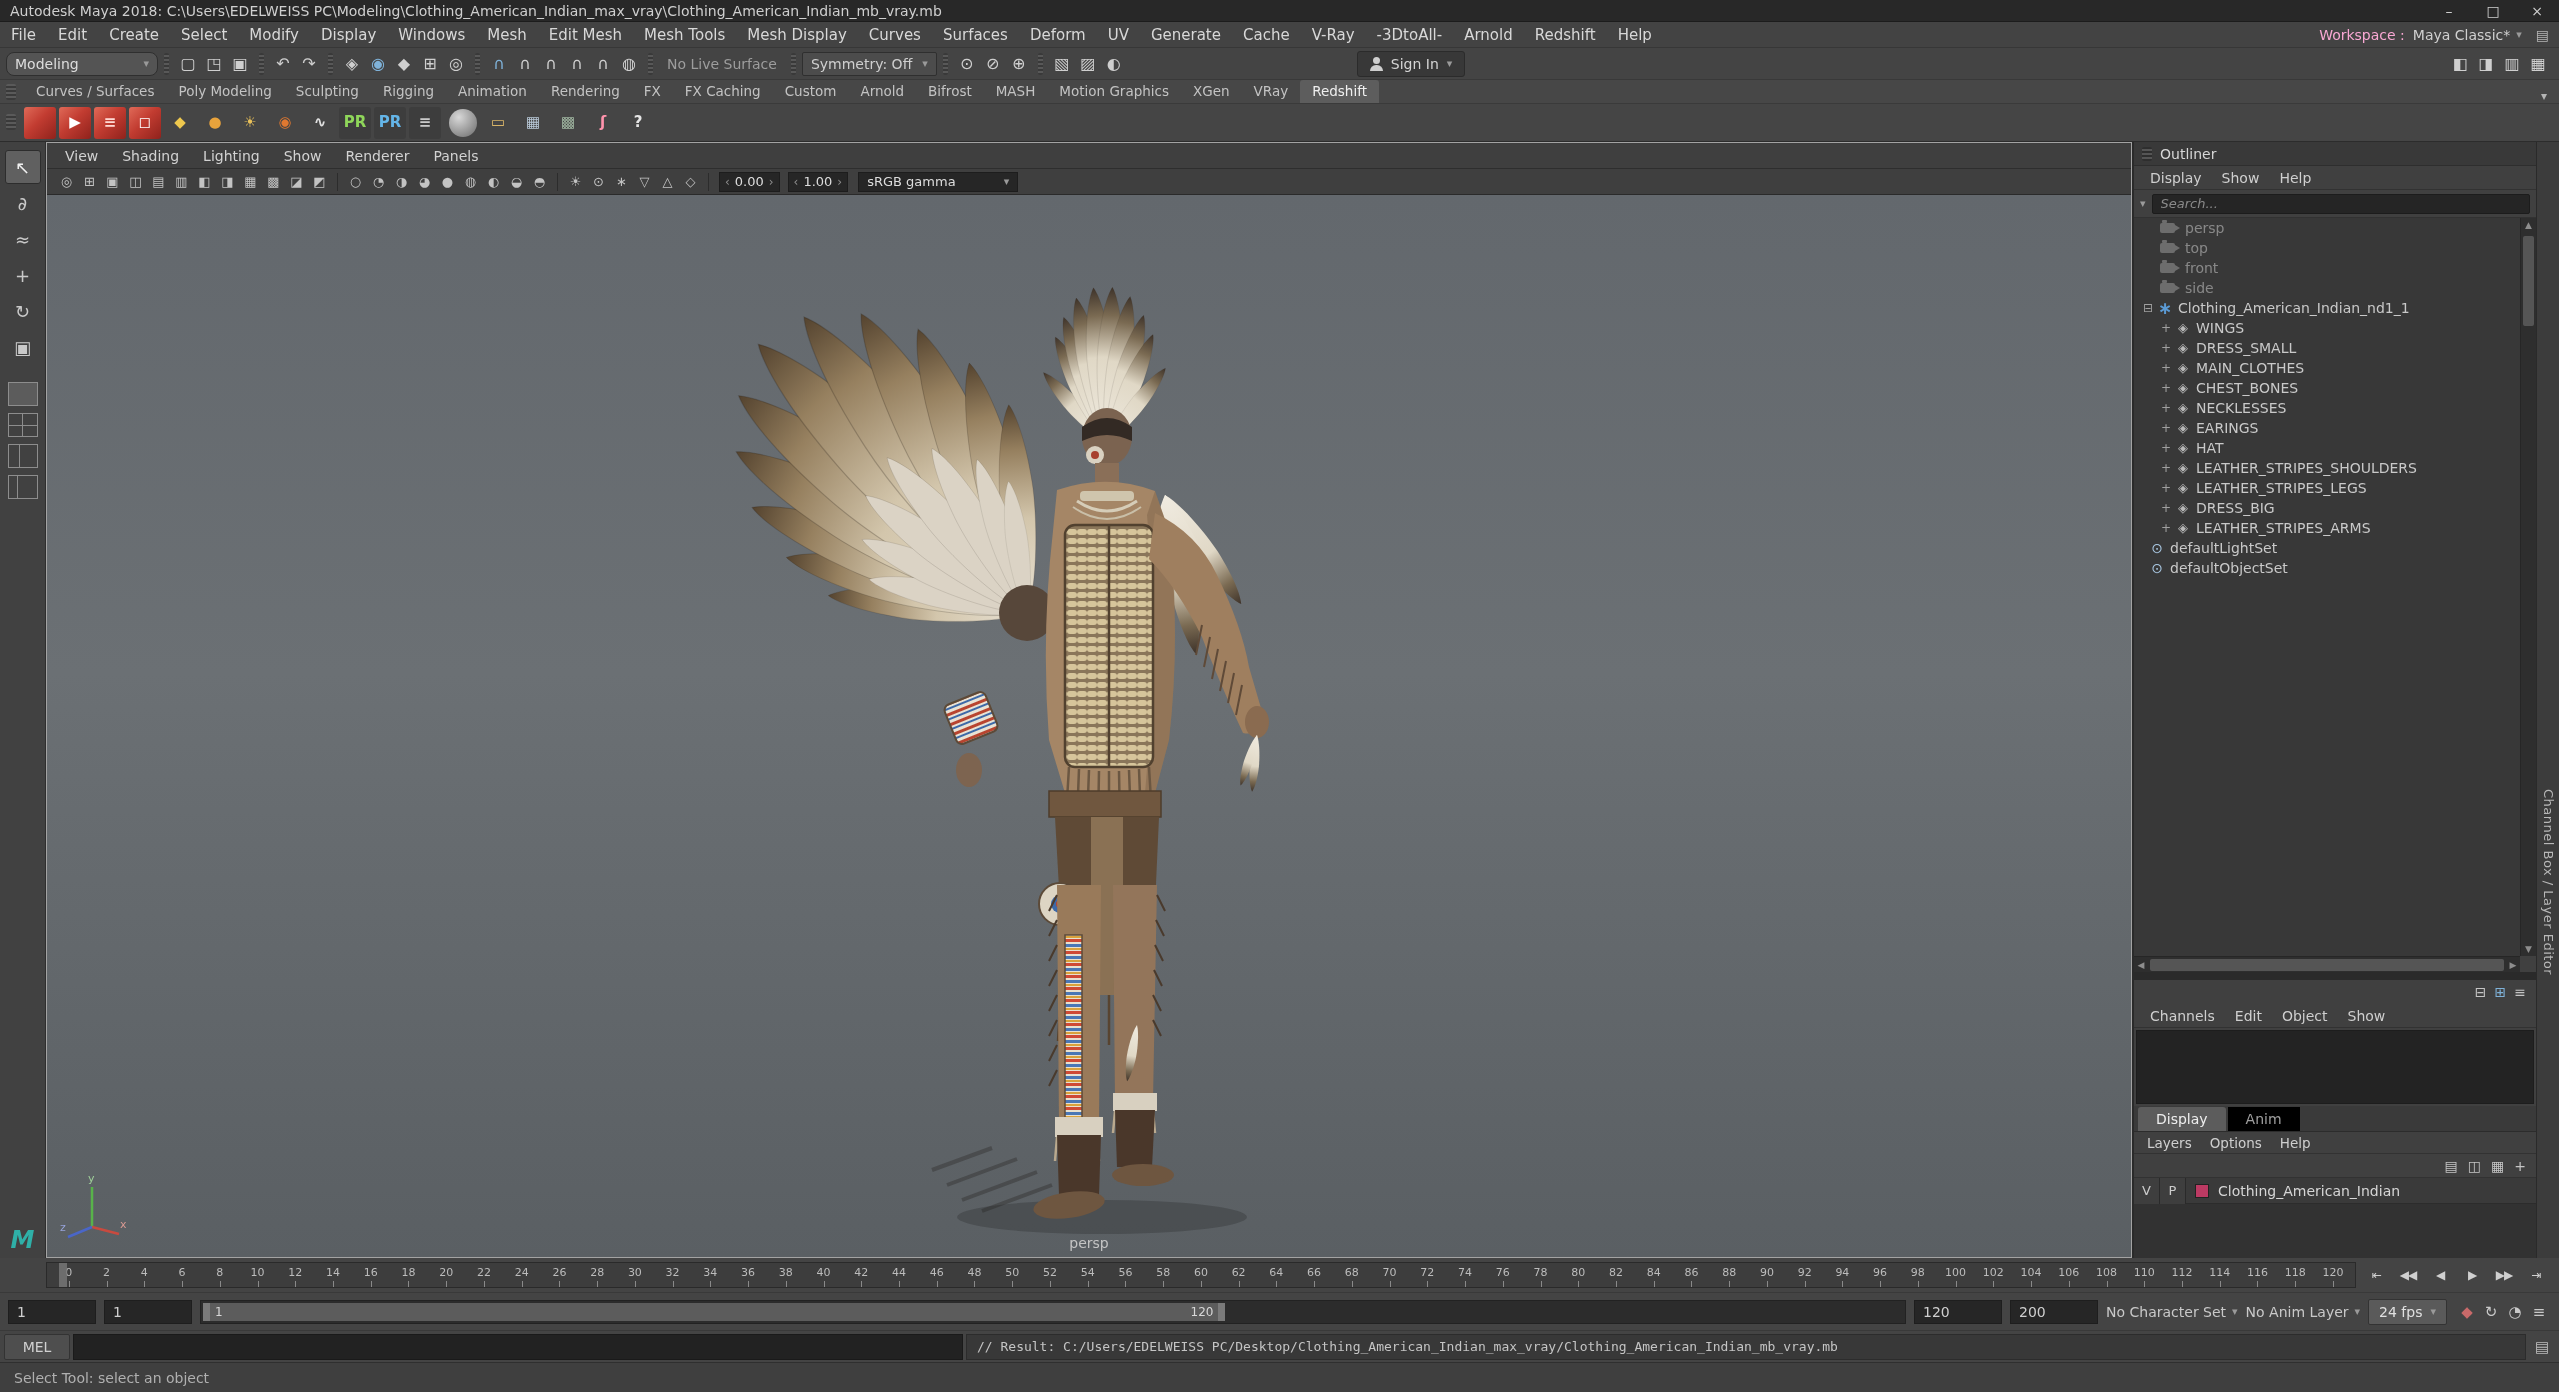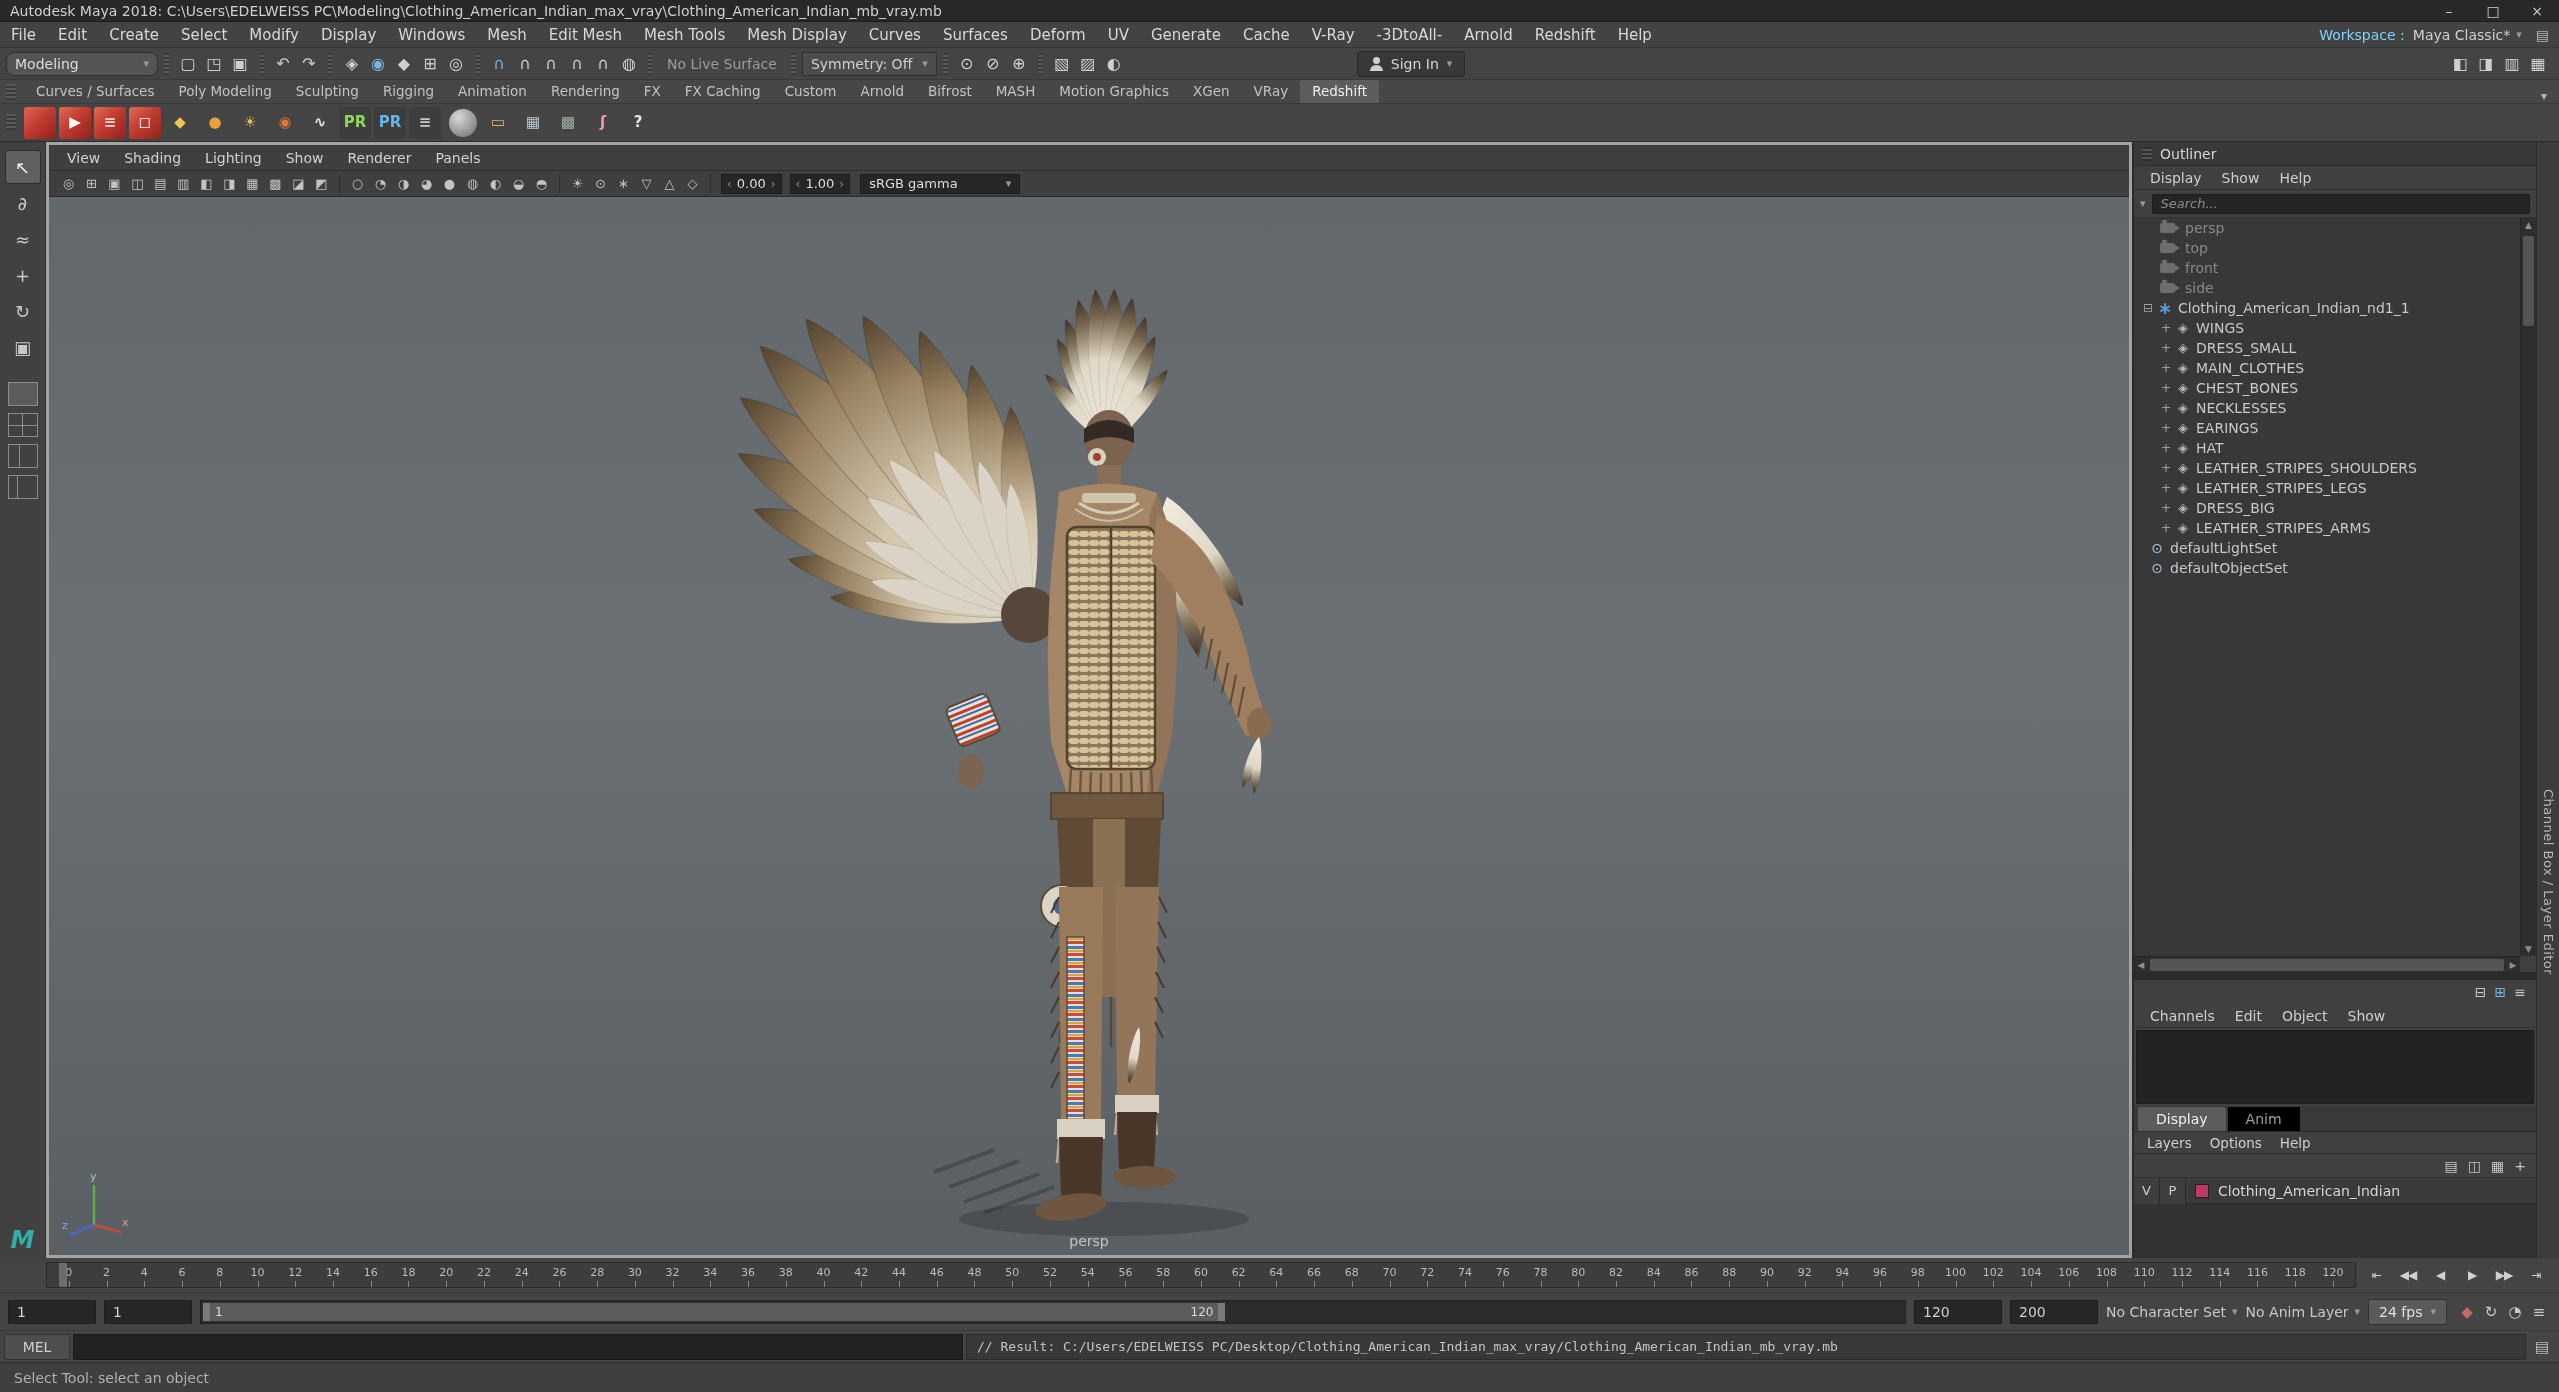--- a/index.html
+++ b/index.html
@@ -10,21 +10,21 @@
   
   .titlebar{position:absolute;left:0;right:0;top:0;height:22px;background:#282828;display:flex;align-items:center;border-bottom:1px solid #1c1c1c}
   .titlebar .title{padding-left:10px;font-size:14px;color:#cfcfcf;white-space:nowrap;overflow:hidden}
   .win-controls{margin-left:auto;display:flex;height:100%}
   .win-btn{width:44px;display:flex;align-items:center;justify-content:center;color:#cfcfcf;font-size:14px}
 
   
   .menubar{position:absolute;left:0;right:0;top:22px;height:26px;background:#434343;display:flex;align-items:center;border-bottom:1px solid #373737}
   .menu-item{padding:0 11px;line-height:26px;font-size:15px;color:#d8d8d8;white-space:nowrap}
   .workspace{margin-left:auto;display:flex;align-items:center;gap:8px;padding-right:10px}
-  .ws-label{color:#7dd3fc;font-size:14px}
+  .ws-label{color:#f9a8d4;font-size:14px}
   .ws-dd{display:flex;align-items:center;gap:6px;color:#d0d0d0;font-size:14px}
   .arr{color:#9a9a9a;font-size:11px}
   .ws-icon{color:#b5b5b5;font-size:14px;margin-left:6px}
 
   
   .statusline{position:absolute;left:0;right:0;top:48px;height:32px;background:#444;display:flex;align-items:center;border-bottom:1px solid #393939;padding-left:6px}
   .mode-dd{width:152px;height:24px;background:#545454;border:1px solid #2f2f2f;border-radius:8px;display:flex;align-items:center;justify-content:space-between;padding:0 8px;font-size:14px;color:#ddd}
   .sl-div{width:5px;height:22px;margin:0 6px;background:repeating-linear-gradient(0deg,#393939 0 2px,#585858 2px 4px);border-radius:2px;flex:none}
   .sl-group{display:flex;align-items:center}
   .sl-icon{width:26px;height:26px;display:flex;align-items:center;justify-content:center;font-size:16px}
@@ -56,21 +56,21 @@
   .tool[data-active="true"]{background:#606060;border:1px solid #2d2d2d;color:#f0f0f0}
   .lay-group{margin-top:18px}
   .lay{width:30px;height:24px;border:1px solid #8d8d8d;margin:7px auto;position:relative;background-repeat:no-repeat}
   .lay[data-l="single"]{background:#5c5c5c}
   .lay[data-l="four"]{background-image:linear-gradient(#8d8d8d,#8d8d8d),linear-gradient(#8d8d8d,#8d8d8d);background-size:1px 100%,100% 1px;background-position:center top,left center}
   .lay[data-l="split"]{background-image:linear-gradient(#8d8d8d,#8d8d8d);background-size:1px 100%;background-position:40% top}
   .lay[data-l="outliner"]{background-image:linear-gradient(#8d8d8d,#8d8d8d);background-size:1px 100%;background-position:30% top}
   .maya-logo{position:absolute;bottom:4px;left:0;right:0;text-align:center;color:#2fb0a8;font-size:24px;font-weight:bold;font-style:italic}
 
   
-  .viewport{position:absolute;left:46px;right:427px;top:0;bottom:0;border:3px solid #a3a3a3;background:#c4b5fd}
+  .viewport{position:absolute;left:46px;right:427px;top:0;bottom:0;border:1px solid #a3a3a3;background:#c4b5fd}
   .vp-menus{height:26px;display:flex;align-items:center;background:#3f3f3f;border-bottom:1px solid #2e2e2e;padding-left:6px}
   .vp-menu{padding:0 12px;font-size:14px;color:#d2d2d2}
   .vp-toolbar{height:26px;display:flex;align-items:center;background:#3f3f3f;border-bottom:1px solid #2a2a2a;padding-left:8px}
   .vt-icon{width:23px;height:22px;display:flex;align-items:center;justify-content:center;font-size:13px;color:#c3c3c3}
   .vt-sep{width:1px;height:18px;background:#2c2c2c;margin:0 6px}
   .vt-field{display:flex;align-items:center;background:#262626;border:1px solid #1d1d1d;height:20px;padding:0 5px;gap:5px;font-size:13px;color:#ddd;margin:0 4px}
   .vt-field .a{color:#8d8d8d;font-size:12px}
   .vt-dd{display:flex;align-items:center;justify-content:space-between;background:#262626;border:1px solid #1d1d1d;height:20px;width:160px;padding:8px 8px;font-size:13px;color:#ddd;margin:0 6px}
   .vp-canvas{position:absolute;left:0;right:0;top:52px;bottom:0;background:linear-gradient(180deg,#63686d 0%,#6b7074 45%,#5a5f63 100%);overflow:hidden}
   .vp-cam-label{position:absolute;bottom:6px;left:0;right:0;text-align:center;font-size:14px;color:#c4c4c4}

